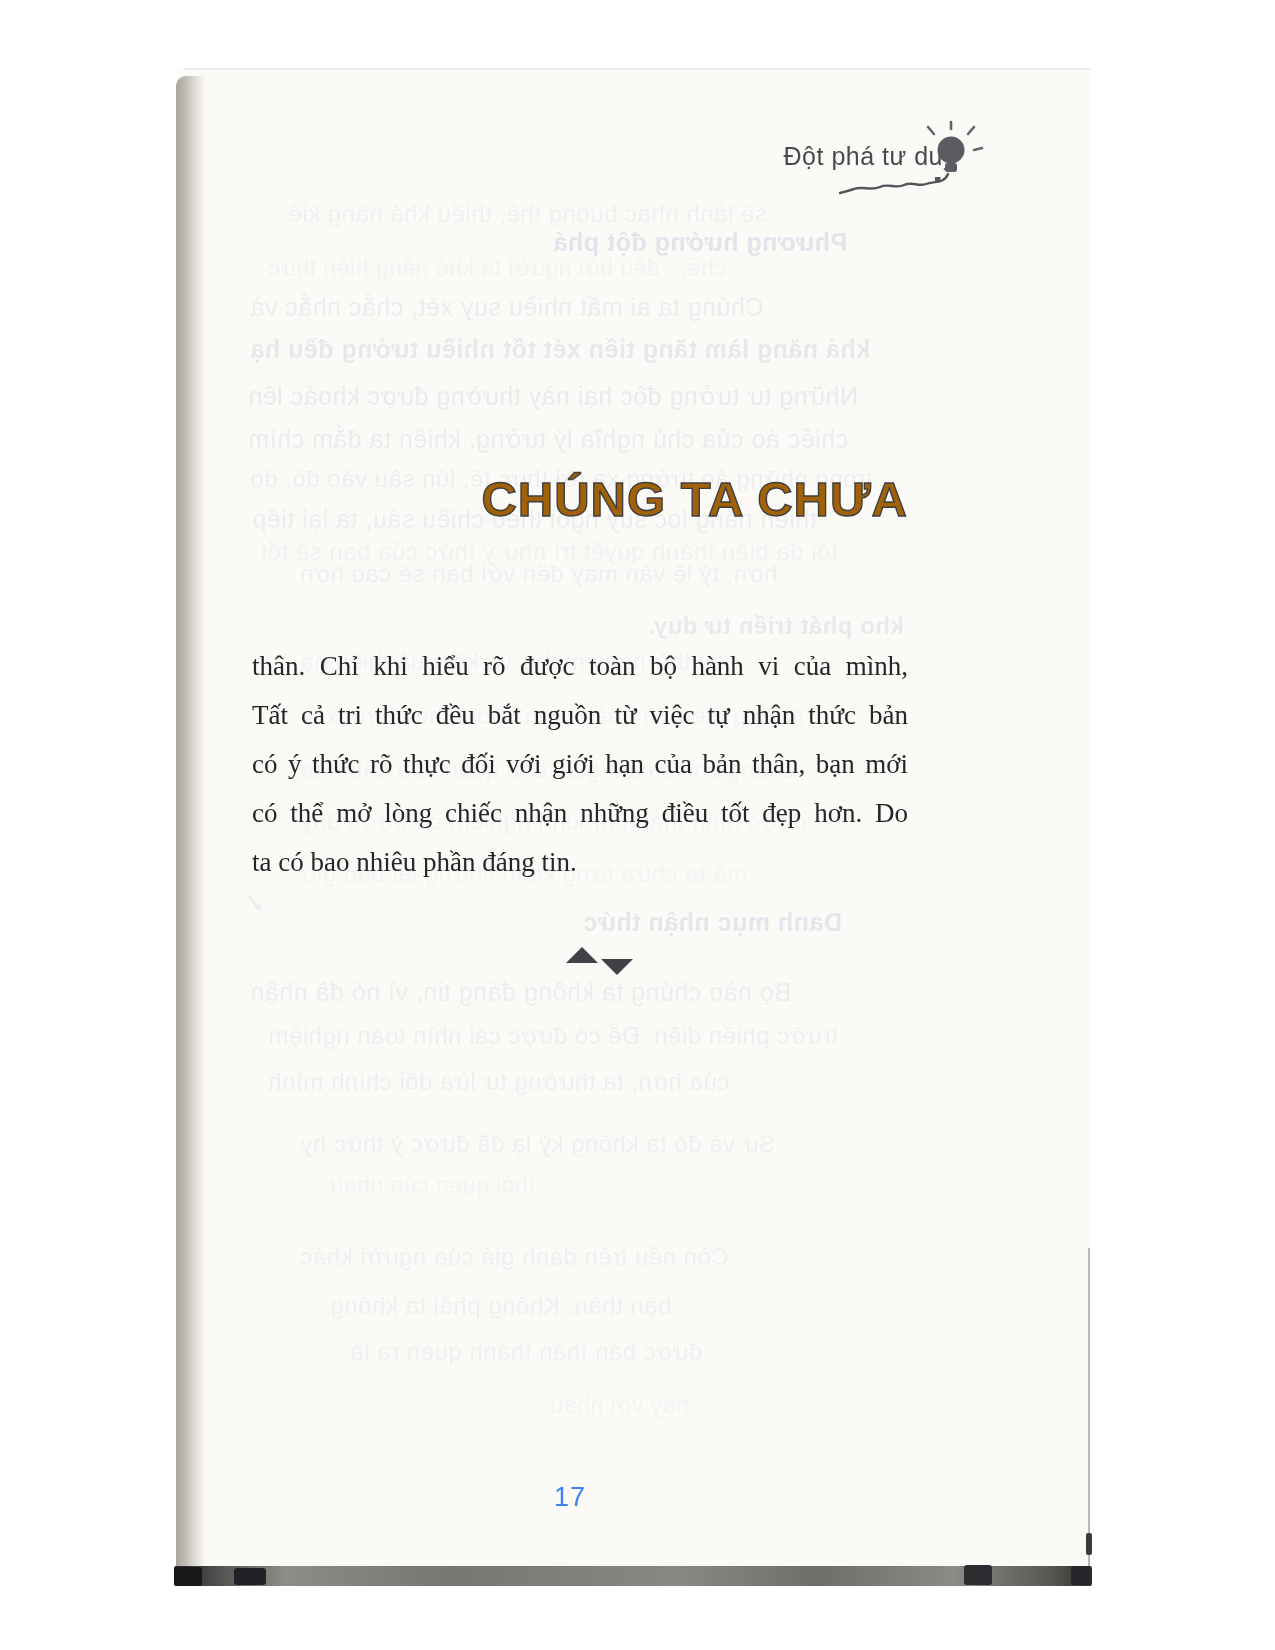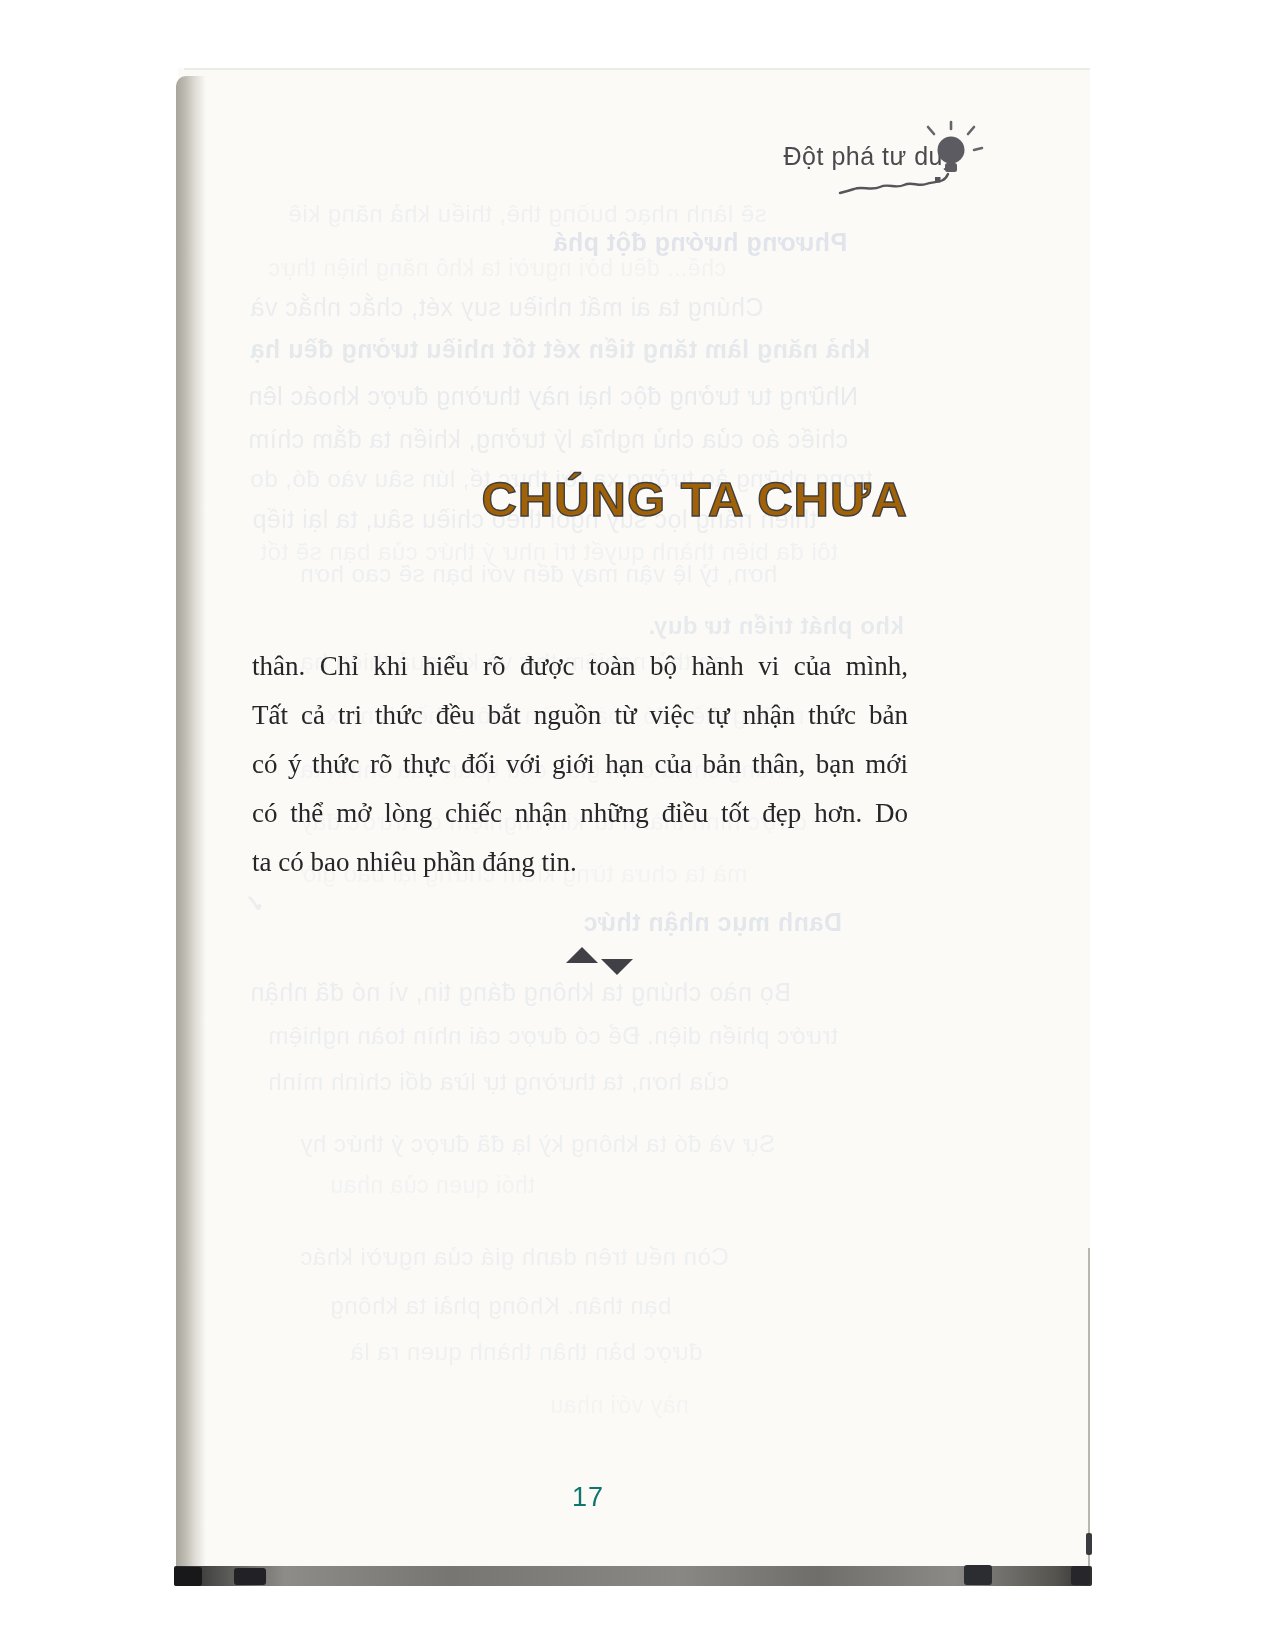--- a/index.html
+++ b/index.html
@@ -65,22 +65,22 @@
   }
   .bline{height:49px;overflow:hidden;}
   .bline.just{text-align:justify;text-align-last:justify;}
 
   
   .tri{position:absolute;width:0;height:0;}
   .tri-up{left:388px;top:879px;border-left:16px solid transparent;border-right:16px solid transparent;border-bottom:16px solid #404046;}
   .tri-down{left:423px;top:891px;border-left:16px solid transparent;border-right:16px solid transparent;border-top:16px solid #404046;}
 
   .page-number{
-    position:absolute;left:82px;top:1414px;width:656px;text-align:center;
-    font-size:27px;color:#0f766e;letter-spacing:1px;
+    position:absolute;left:64px;top:1414px;width:656px;text-align:center;
+    font-size:27px;color:#3b82f6;letter-spacing:1px;
   }
 </style>
 </head>
 <body>
 
 <div class="page">
 
   <div class="edge-left"></div>
   <div class="edge-top"></div>
   <div class="edge-right"></div>

